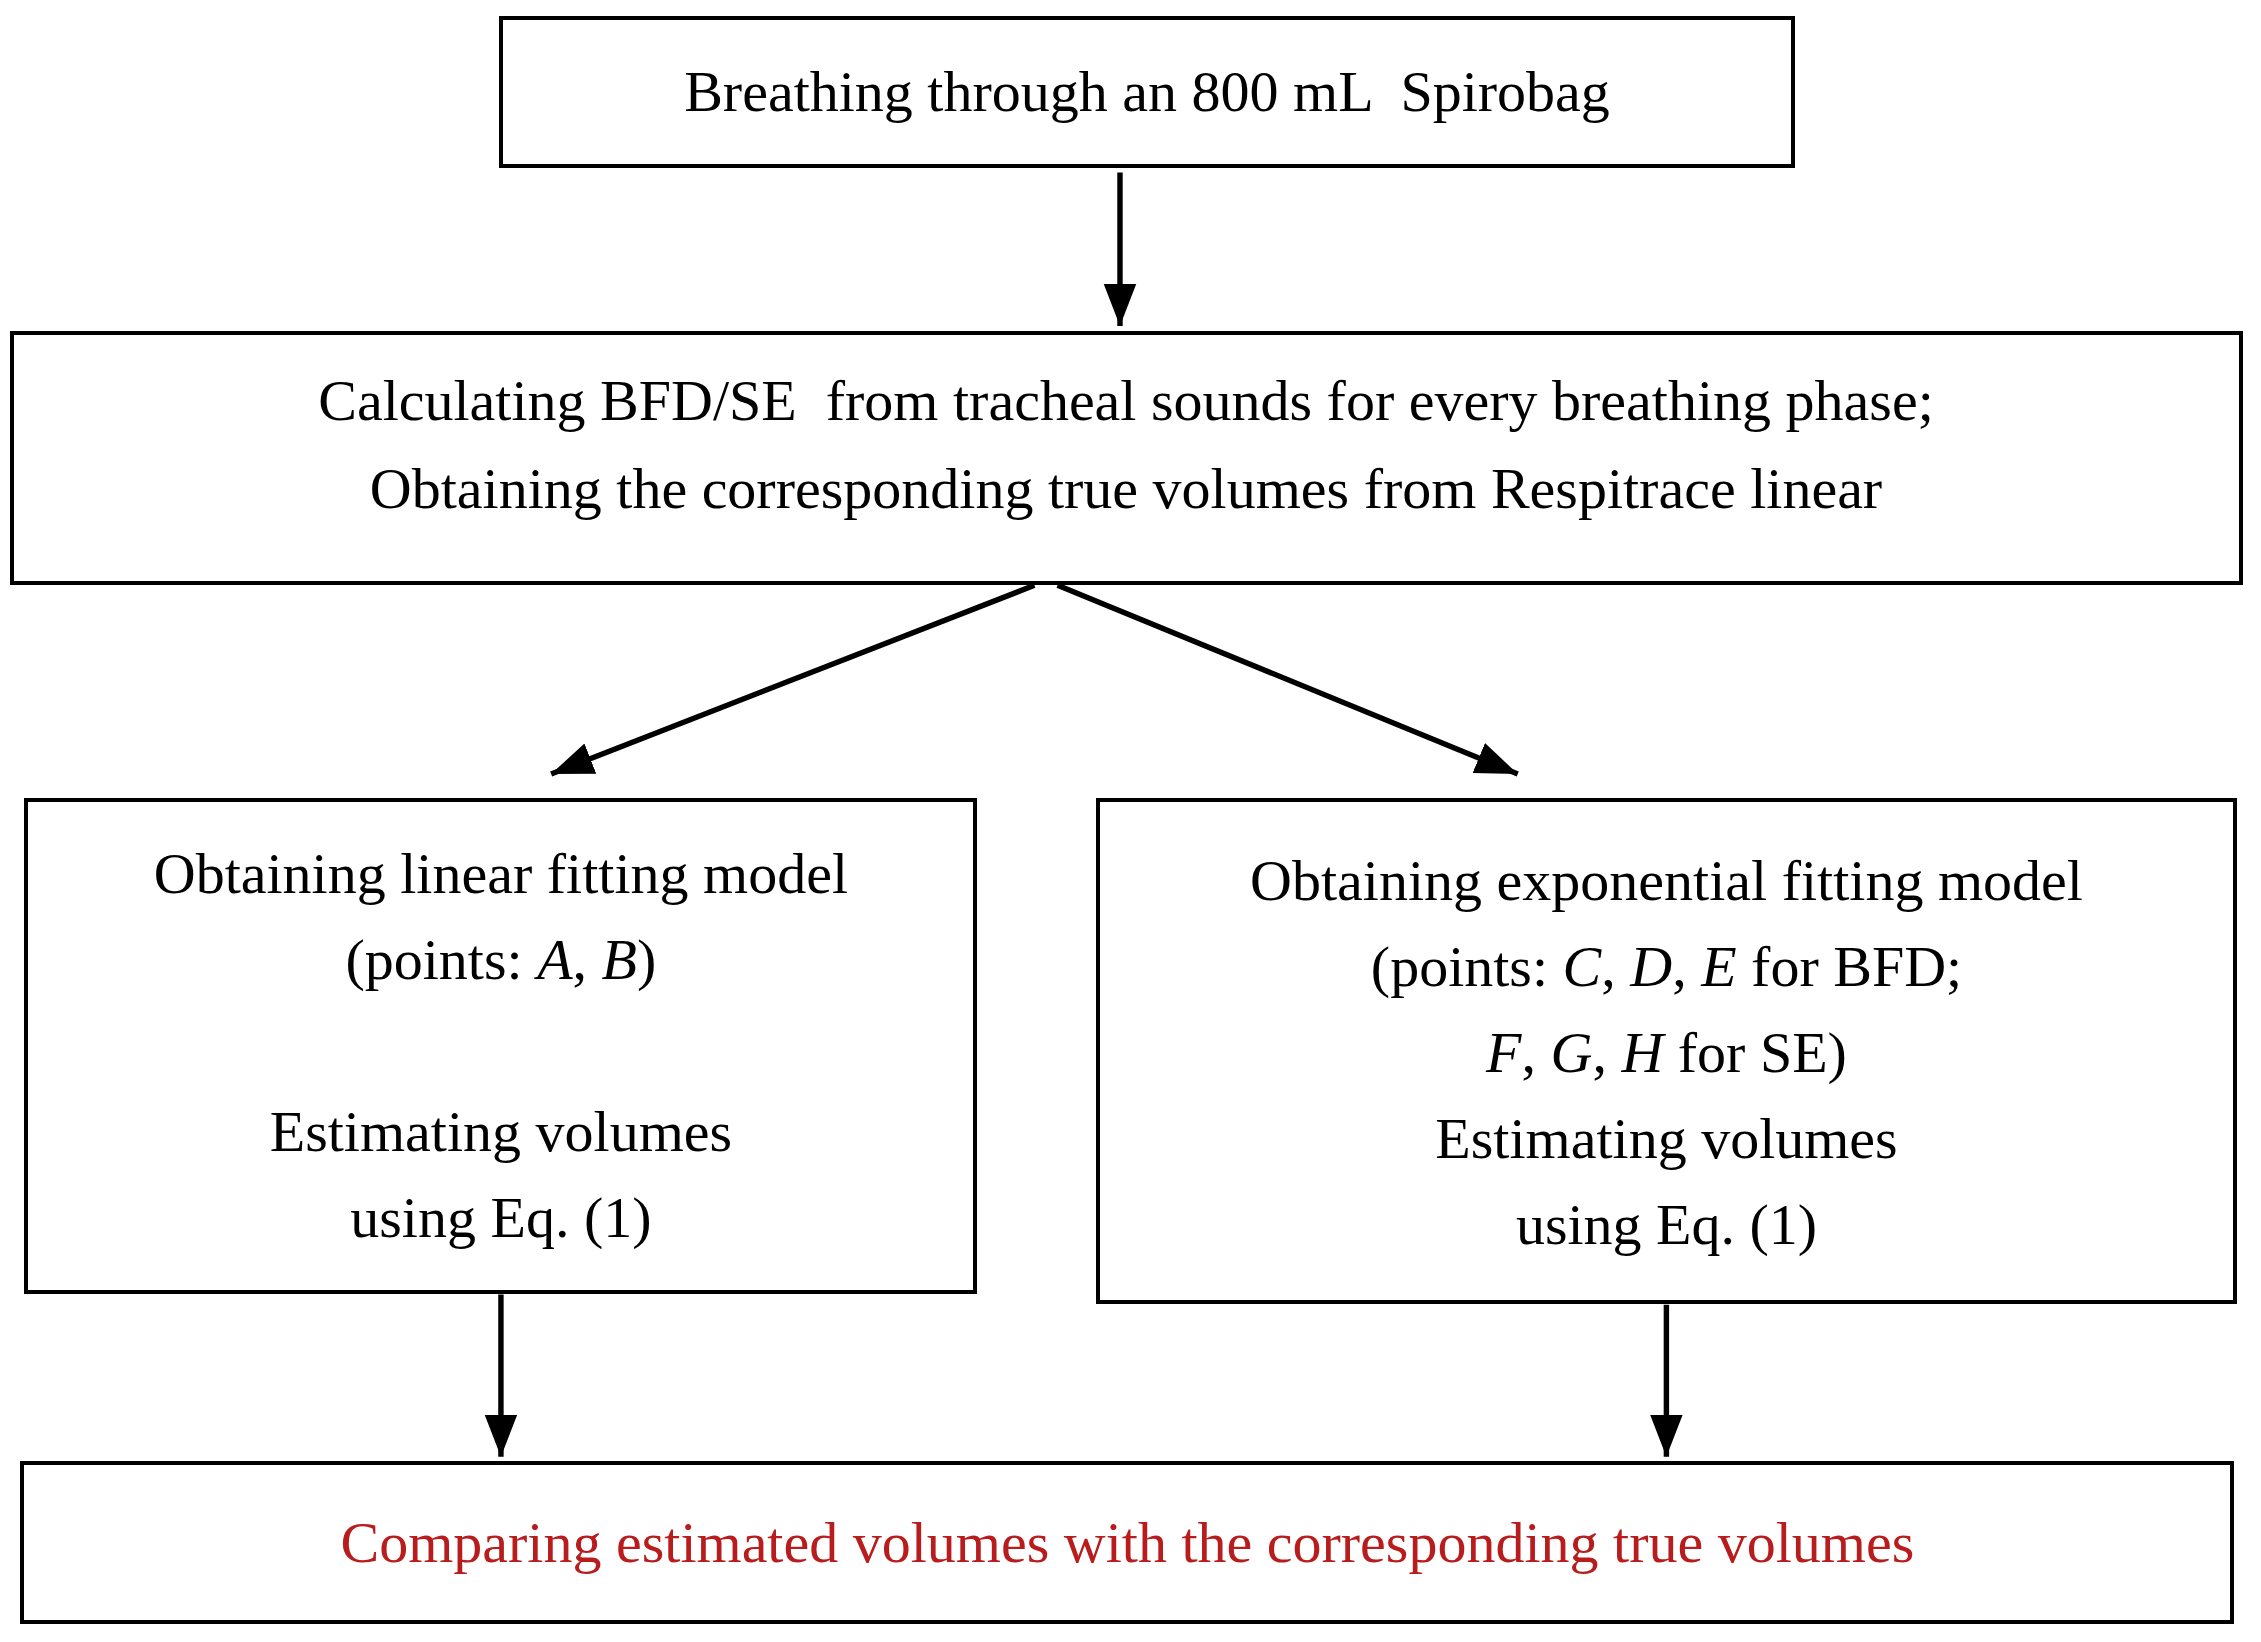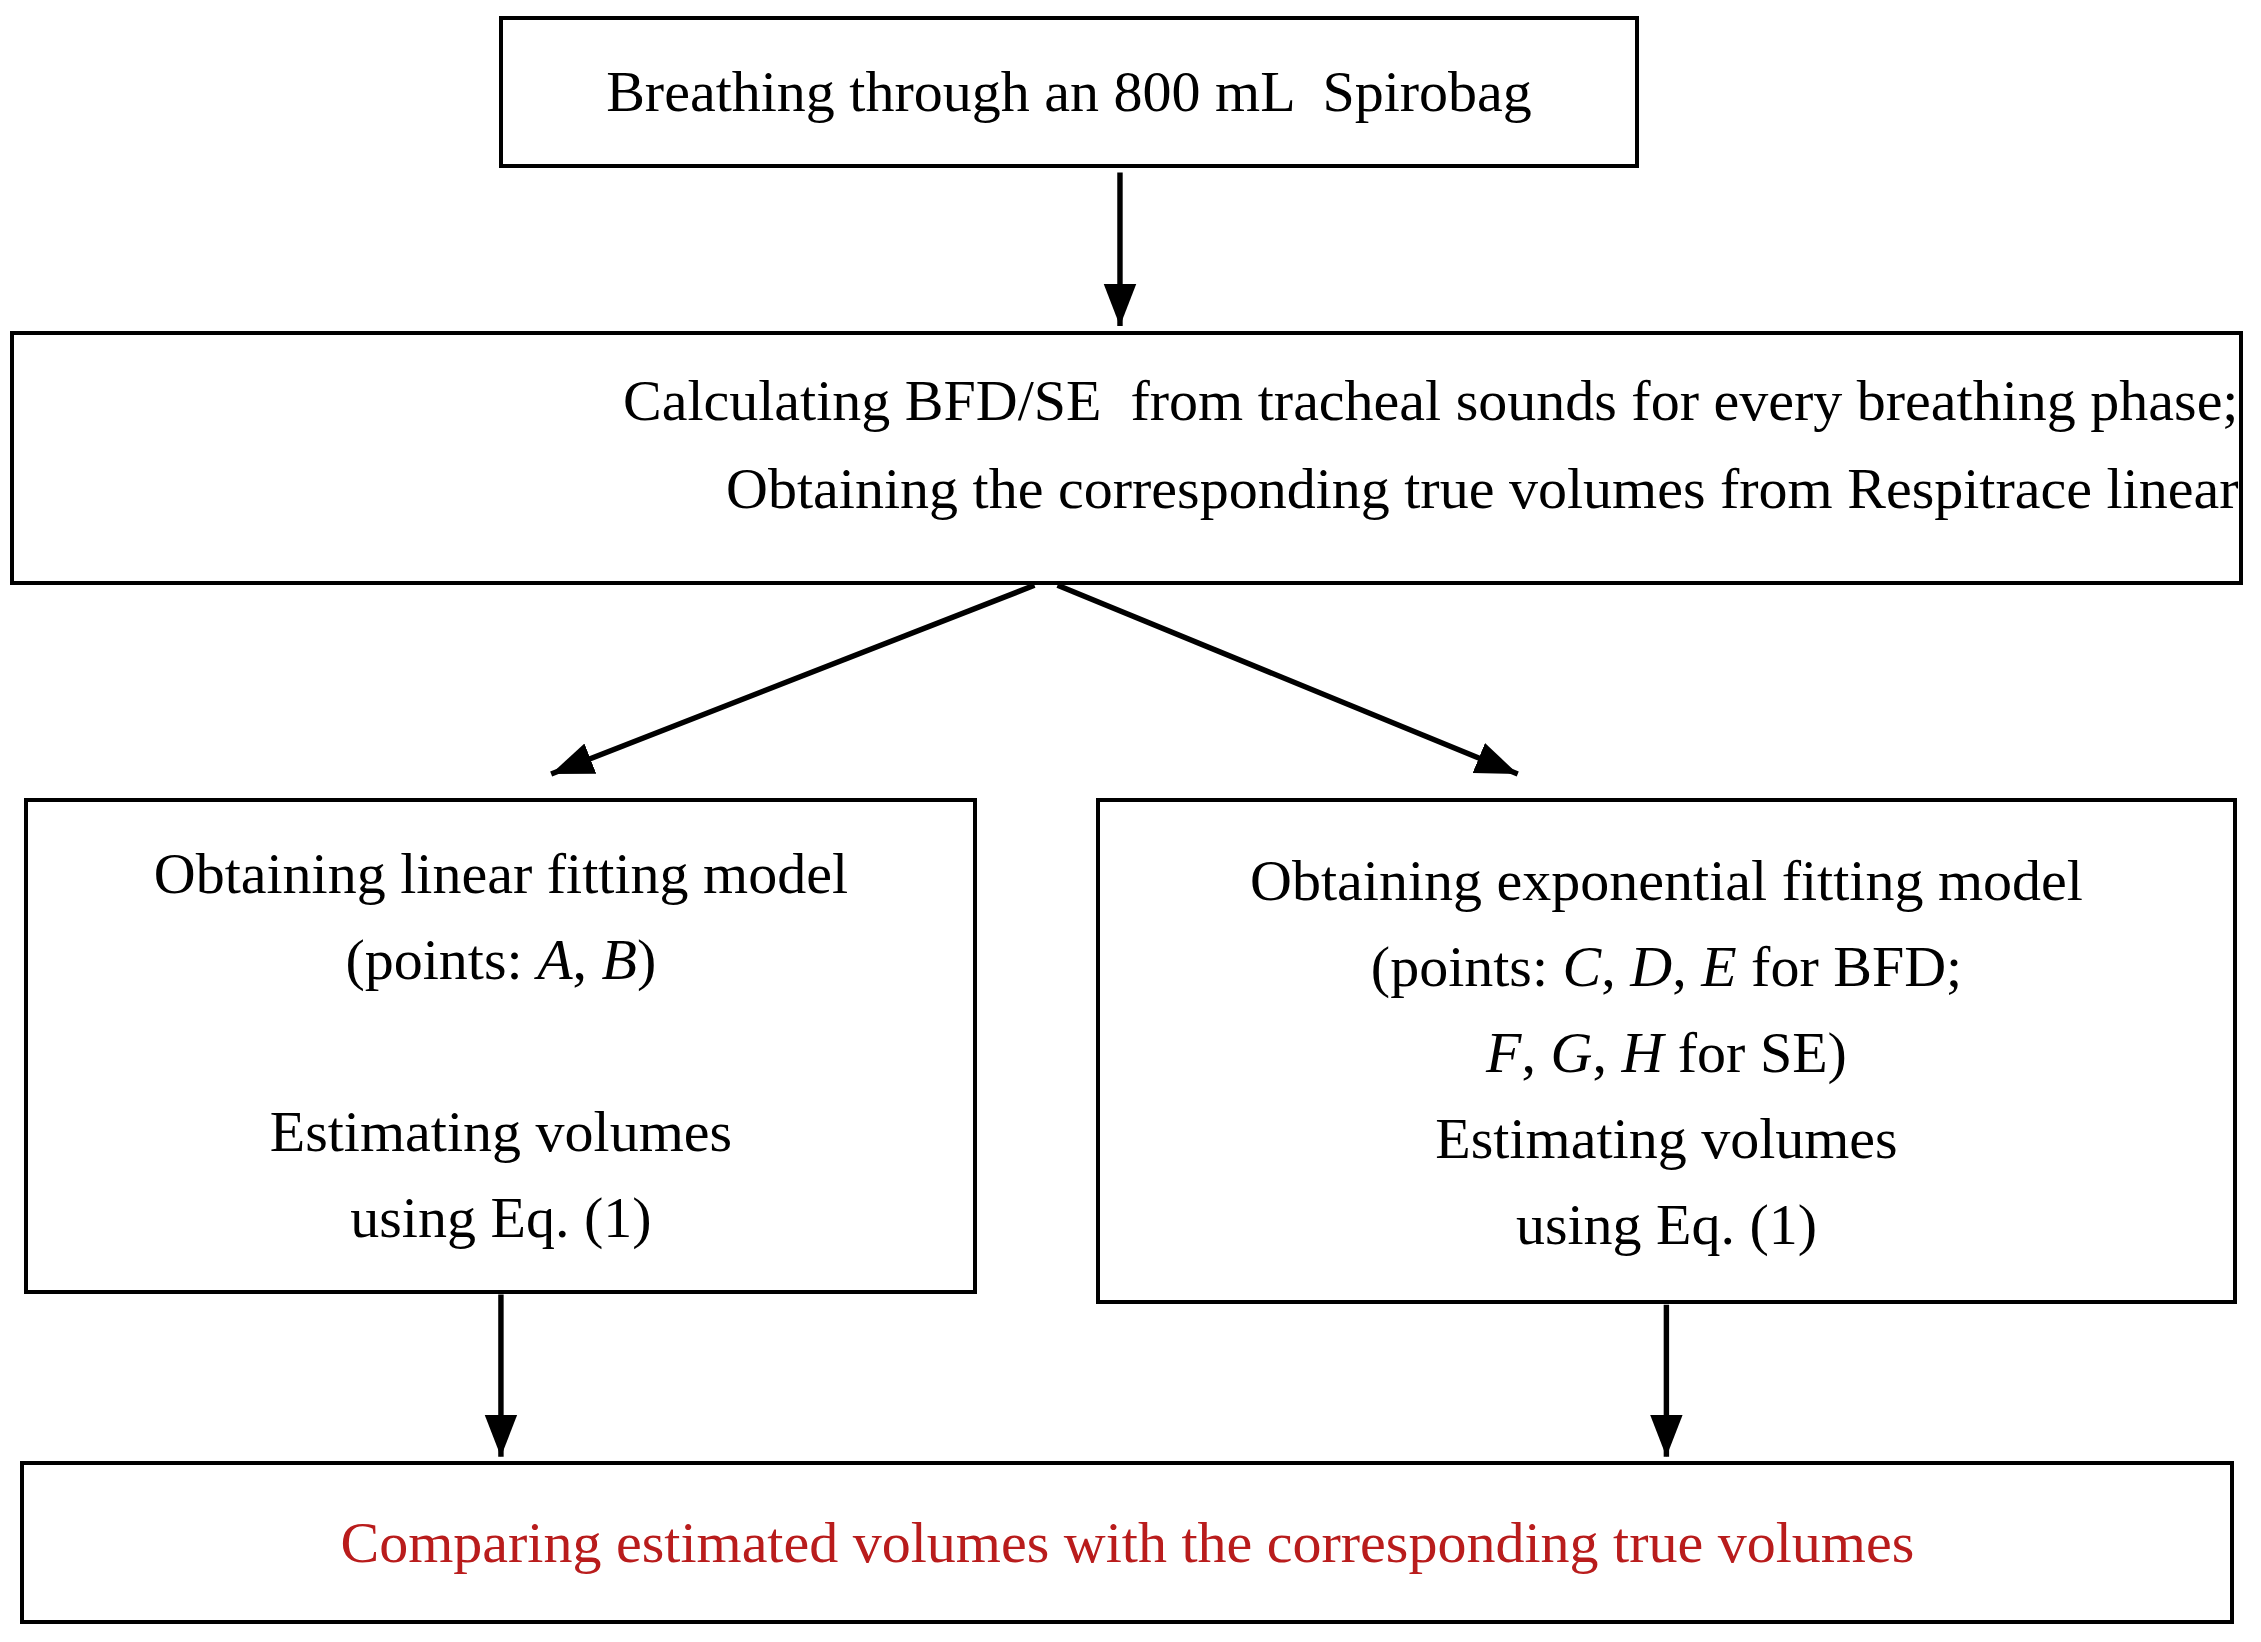--- a/index.html
+++ b/index.html
@@ -39,27 +39,27 @@
   .fbox .line { min-height: 86px; }
   .it { font-style: italic; }
   
   .center-v {
     display: flex;
     flex-direction: column;
     justify-content: center;
     align-items: center;
   }
   #box-breathing {
-    left: 499px; top: 16.3px; width: 1140px; height: 152px;
+    left: 499px; top: 16.3px; width: 1296px; height: 152px;
   }
   #box-calculating {
     left: 9.5px; top: 331px; width: 2233px; height: 254px;
     padding-top: 22px; line-height: 88px;
   }
-  #box-calculating .line { min-height: 88px; text-align: right; }
+  #box-calculating .line { min-height: 88px; }
   #box-linear {
     left: 24.4px; top: 798px; width: 953px; height: 496px;
     padding-top: 29px;
   }
   #box-exponential {
     left: 1096px; top: 798px; width: 1141px; height: 506px;
     padding-top: 36px;
   }
   #box-comparing {
     left: 20.4px; top: 1461px; width: 2214px; height: 163px;

